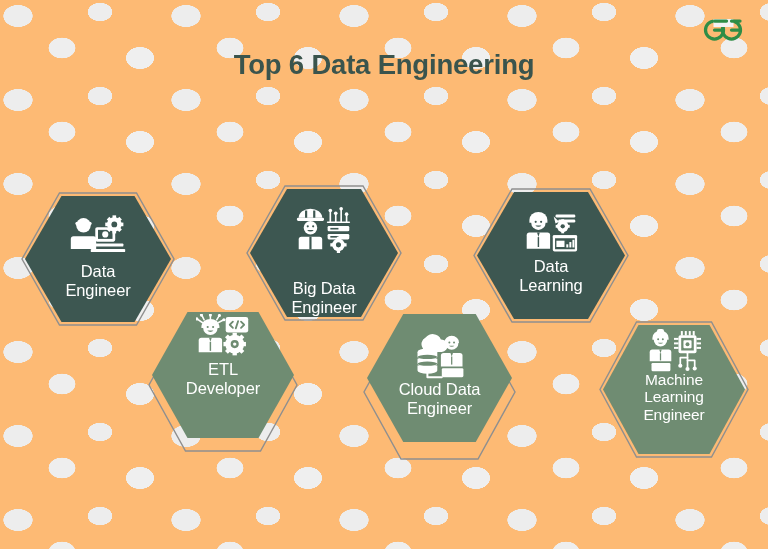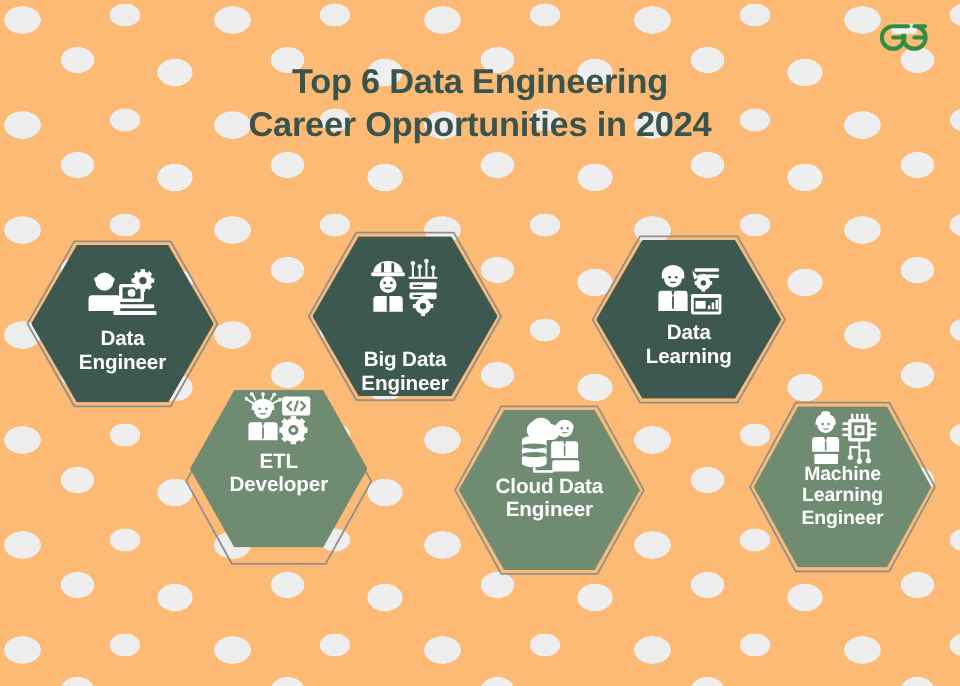--- a/index.html
+++ b/index.html
@@ -76,34 +76,34 @@
   .hex-icon {
     width:60px; height:48px;
     display:flex; align-items:center; justify-content:center;
     flex:0 0 auto;
   }
   .hex-icon svg { display:block; }
 
   .hex-label {
     color:#ffffff;
     font-size:16.5px;
-    font-weight:bold;
+    font-weight:normal;
     line-height:1.14;
     text-align:center;
     letter-spacing:-0.1px;
     padding:0 6px;
   }
   .hex-label .ln { display:block; white-space:nowrap; }
 
   
   #hex-data-engineer      { left:25px;  top:196px; width:146px; height:126px; padding-top:18px; }
   #hex-big-data-engineer  { left:250px; top:189px; width:148px; height:128px; padding-top:16px;justify-content:space-between; }
   #hex-data-architect     { left:477px; top:192px; width:148px; height:127px; padding-top:17px; }
   #hex-etl-developer      { left:152px; top:312px; width:142px; height:126px; }
-  #hex-cloud-data-engineer{ left:367px; top:328px; width:145px; height:128px; padding-top:4px; }
+  #hex-cloud-data-engineer{ left:367px; top:314px; width:145px; height:128px; padding-top:18px; }
   #hex-ml-engineer        { left:603px; top:325px; width:142px; height:129px; padding-top:4px; }
 
   #hex-ml-engineer .hex-label { font-size:15.5px; line-height:1.12; }
   #hex-ml-engineer .hex-icon  { height:42px; }
 </style>
 </head>
 <body>
 
 <div id="canvas">
 
@@ -120,21 +120,20 @@
         <path d="M29 12 L53 12"></path>
         <path d="M63 12 L80 12"></path>
         <path d="M29 30 L44 30"></path>
         <path d="M63 30 L80 30"></path>
       </g>
     </svg>
   </div>
 
   <div id="title-block">
     <span class="title-line">Top 6 Data Engineering</span>
-    <span class="title-line">Career Opportunities in 2024</span>
   </div>
 
   <div class="hex-outline" style="left:21px; top:192px;">
     <svg width="154" height="134" viewBox="0 0 154 134">
       <polygon points="38.5,1 115.5,1 153,67 115.5,133 38.5,133 1,67" fill="none" stroke="#8f8f8f" stroke-width="1.4"></polygon>
     </svg>
   </div>
   <div class="hex dark" id="hex-data-engineer">
     <span class="hex-icon">
       <svg viewBox="0 0 64 50" width="58" height="46" fill="#ffffff" aria-hidden="true">

